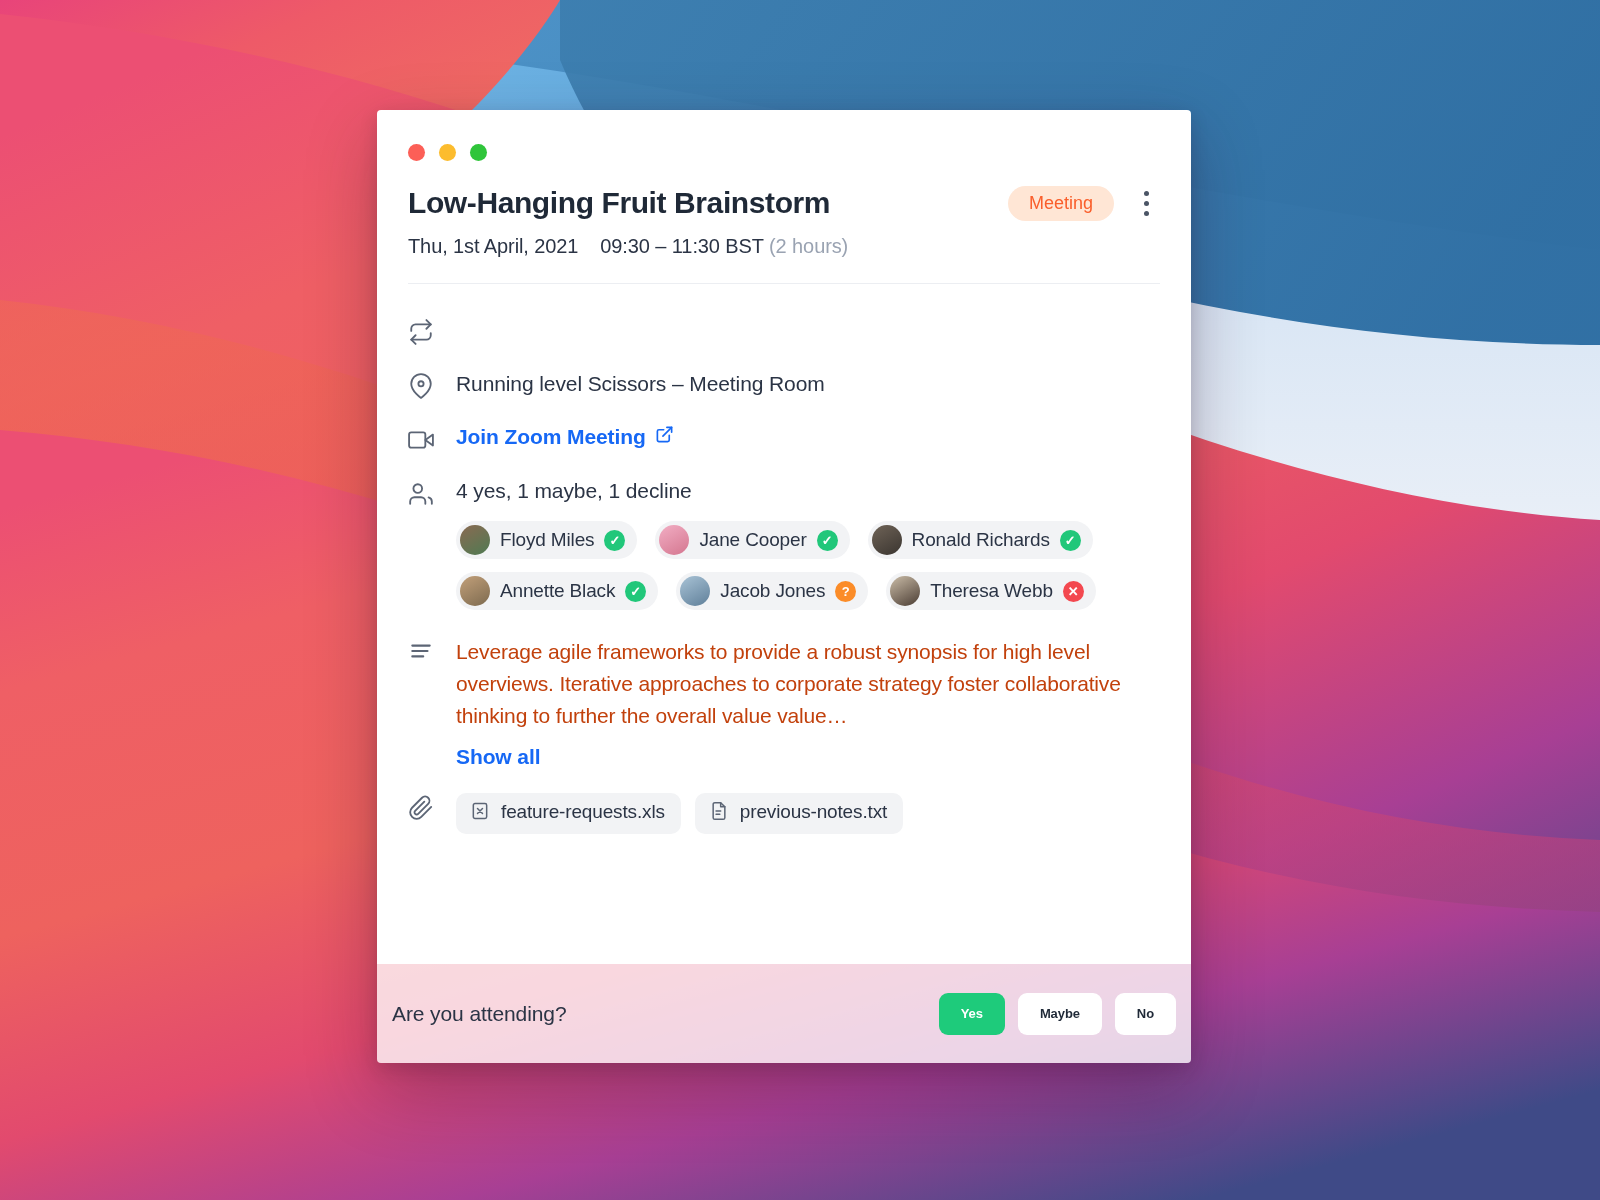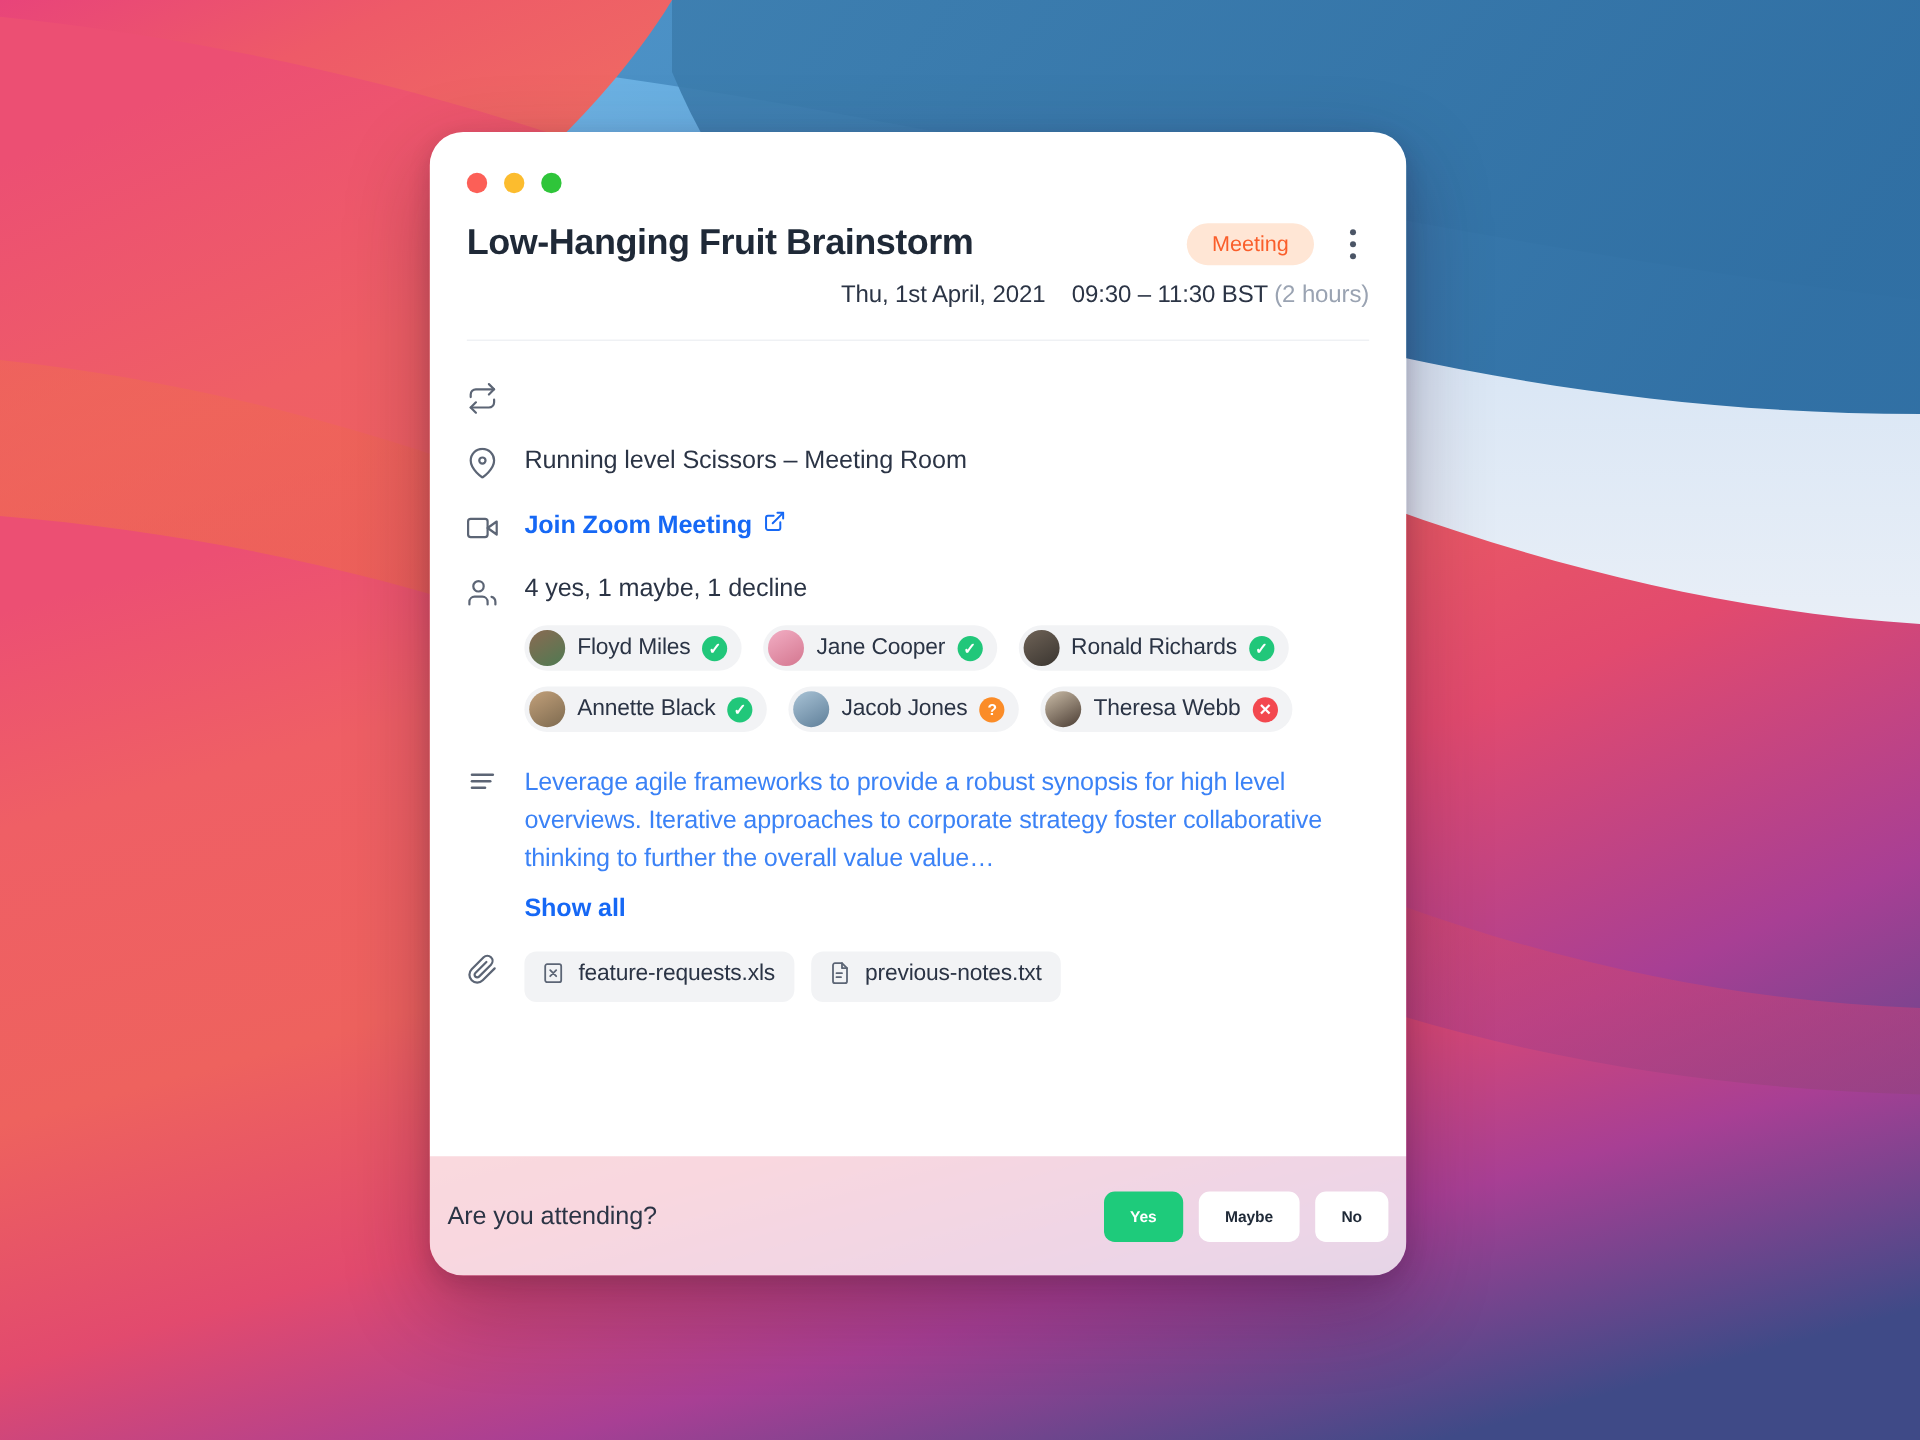--- a/index.html
+++ b/index.html
@@ -14,23 +14,23 @@
     position: absolute; inset: 0;
     width: 1600px; height: 1200px;
     overflow: hidden;
     background: #3f7fb5;
   }
   #wallpaper svg { display:block; width:1600px; height:1200px; }
 
   
   #window {
     position: absolute;
-    left: 358px; top: 110px;
+    left: 377px; top: 110px;
     width: 814px; height: 953px;
-    border-radius: 28px;
+    border-radius: 4px;
     overflow: hidden;
     box-shadow: 0 26px 70px rgba(40,10,40,0.30), 0 6px 18px rgba(40,10,40,0.16);
   }
   .win-top {
     background: #ffffff;
     height: 854px;
     position: relative;
   }
 
   
@@ -72,21 +72,20 @@
     gap: 5px;
     margin-left: 4px;
   }
   .kebab i { display:block; width: 5px; height: 5px; border-radius: 50%; background: #4b5566; }
 
   .datetime {
     margin-top: 14px;
     font-size: 20px;
     color: #2b3445;
     letter-spacing: -0.1px;
-    text-align: right;
   }
   .datetime .sep { display:inline-block; width: 22px; }
   .datetime .muted { color: #9aa3b2; }
 
   .divider {
     margin-top: 25px;
     height: 1px;
     background: #eceef2;
   }
 
@@ -163,21 +162,21 @@
     line-height: 1;
   }
   .st.yes   { background: #21c77a; }
   .st.maybe { background: #fb8c28; }
   .st.no    { background: #f3484f; }
 
   
   .desc {
     font-size: 21px;
     line-height: 32px;
-    color: #3b82f6;
+    color: #c2410c;
     letter-spacing: -0.15px;
     max-width: 690px;
   }
   .showall {
     display: inline-block;
     margin-top: 13px;
     font-size: 21px;
     font-weight: 600;
     color: #1668f5;
     text-decoration: none;

